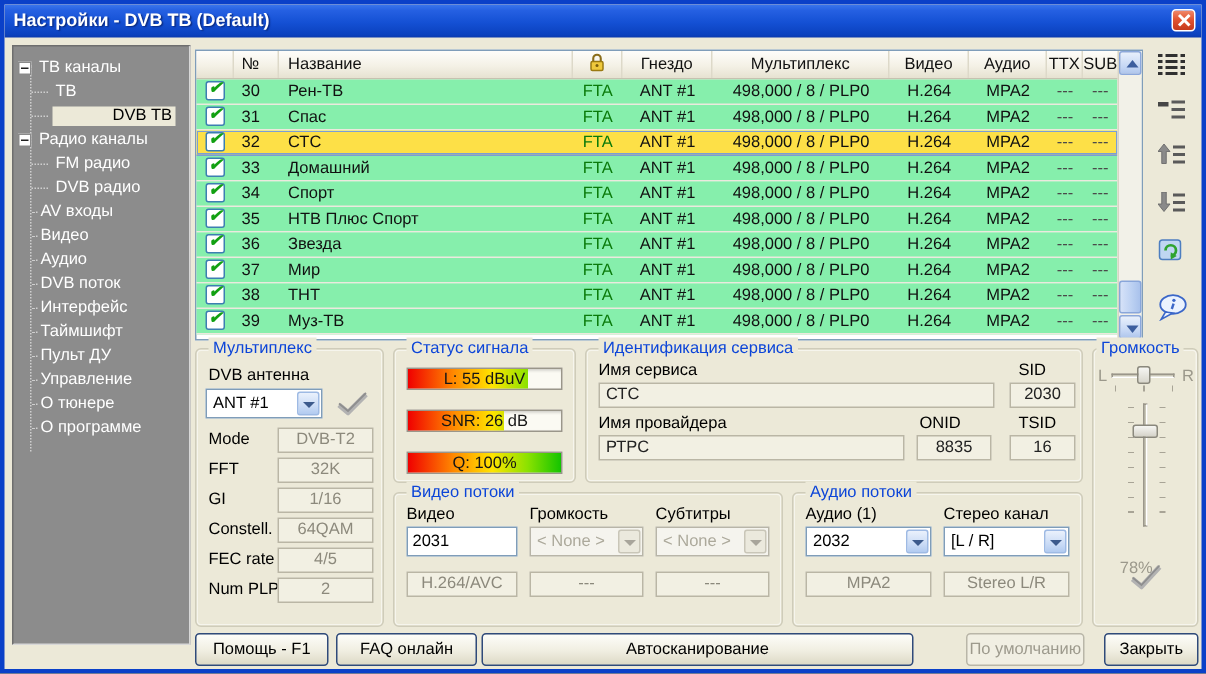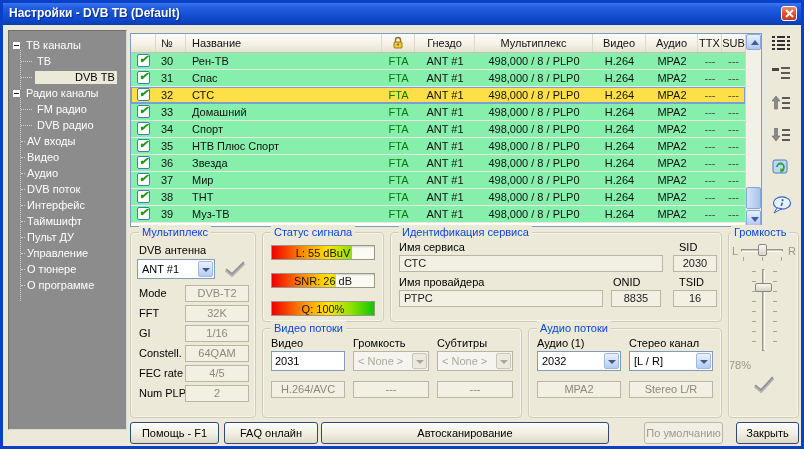--- a/index.html
+++ b/index.html
@@ -511,21 +511,21 @@
     <span class="gtitle" style="left:2px">Громкость</span>
     <span class="lbl glbl" style="left:3px;top:12px">L</span>
     <span class="lbl glbl" style="left:59px;top:12px">R</span>
     <div class="btrack"></div>
     <div class="bthumb"></div>
     <div class="bticks"></div>
     <div class="vticks" style="left:23px"></div>
     <div class="vticks" style="left:44px"></div>
     <div class="vtrack"></div>
     <div class="vthumb"></div>
-    <span class="lbl glbl" style="left:0;top:126px;width:57px;">78%</span>
+    <span class="lbl glbl" style="left:0;top:140px;width:57px;text-align:center">78%</span>
     <div style="position:absolute;left:23px;top:142px">
       <svg width="24" height="18">
         <polyline points="3,11 9,16 21,3" fill="none" stroke="#B2B2B2" stroke-width="3.4"></polyline>
         <polyline points="3,10 9,15 21,2" fill="none" stroke="#8E8E8E" stroke-width="1.2"></polyline>
       </svg>
     </div>
   </div>
 
   <div class="btn" style="left:127px;width:89px"><span>Помощь - F1</span></div>
   <div class="btn" style="left:221px;width:94px"><span>FAQ онлайн</span></div>

